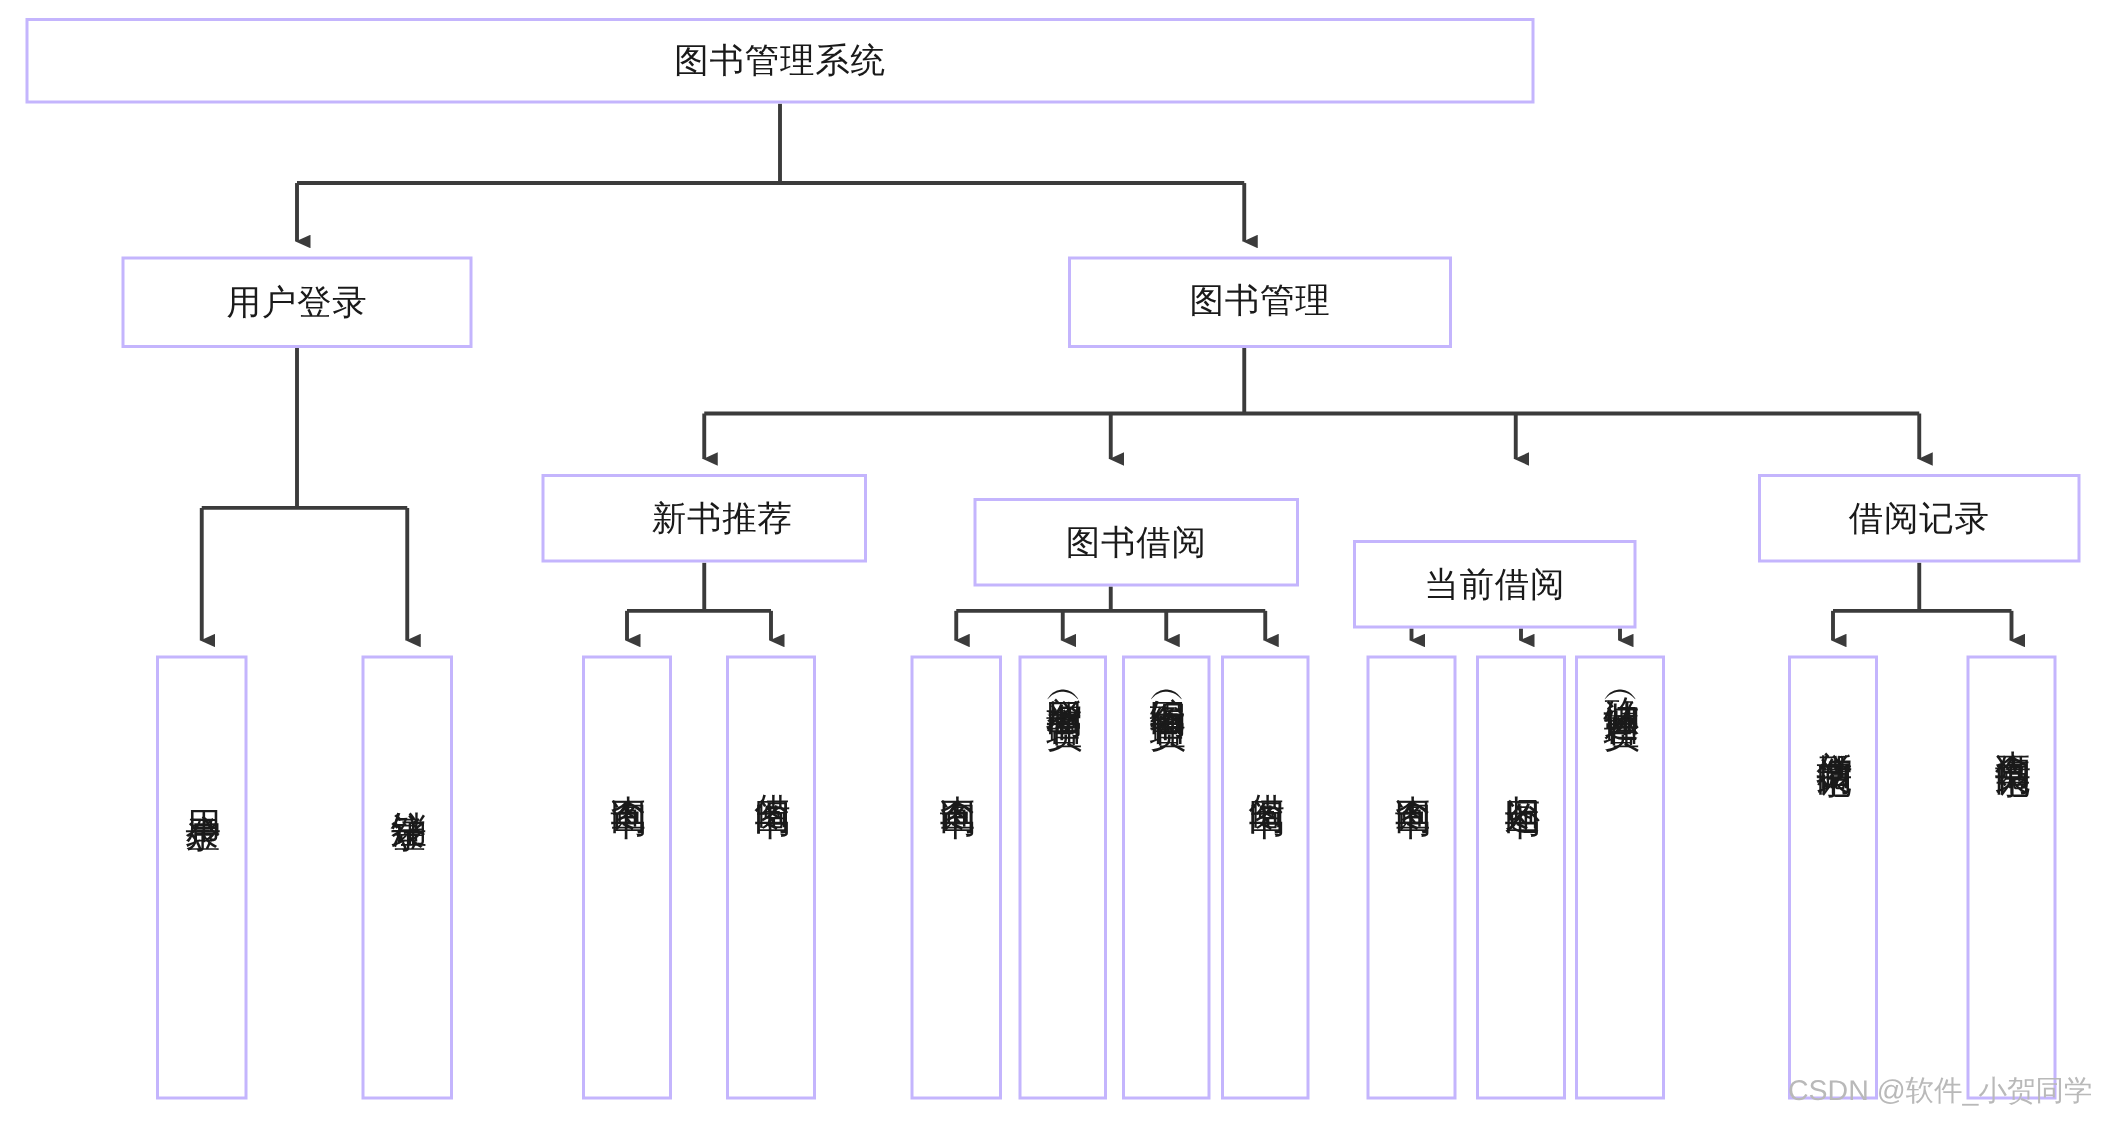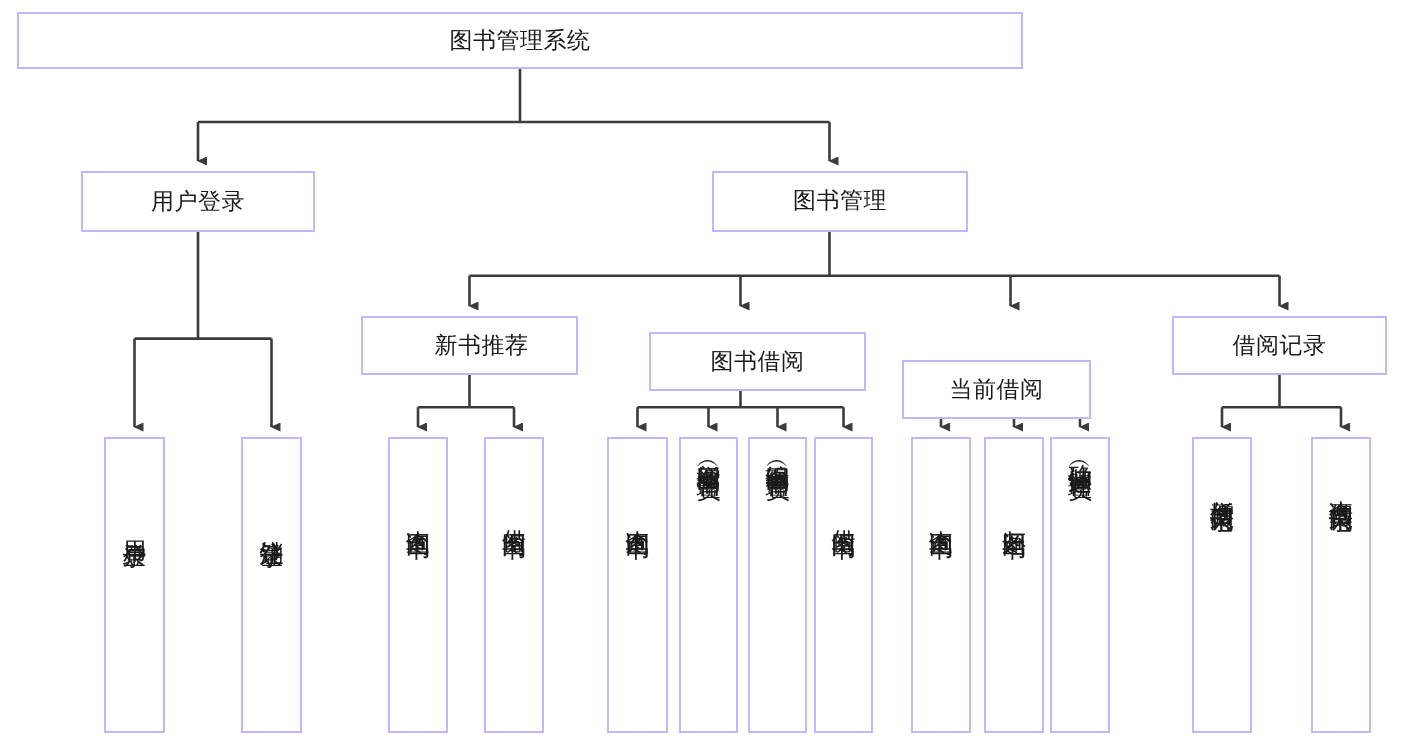--- a/index.html
+++ b/index.html
@@ -165,14 +165,15 @@
         <span class="node-label">确认归还（管理员）</span>
       </div>
       <div class="node-box vertical" style="left: 1192px; top: 437px; width: 60px; height: 296px; padding-top: 42px;">
         <span class="node-label">新增借阅记录</span>
       </div>
       <div class="node-box vertical" style="left: 1311px; top: 437px; width: 60px; height: 296px; padding-top: 42px;">
         <span class="node-label">查询借阅记录</span>
       </div>
     </div>
 
+  <div class="watermark" style="left: 1192px; top: 714px;">CSDN @软件_小贺同学</div>
 
 </div>
 
 </body></html>

